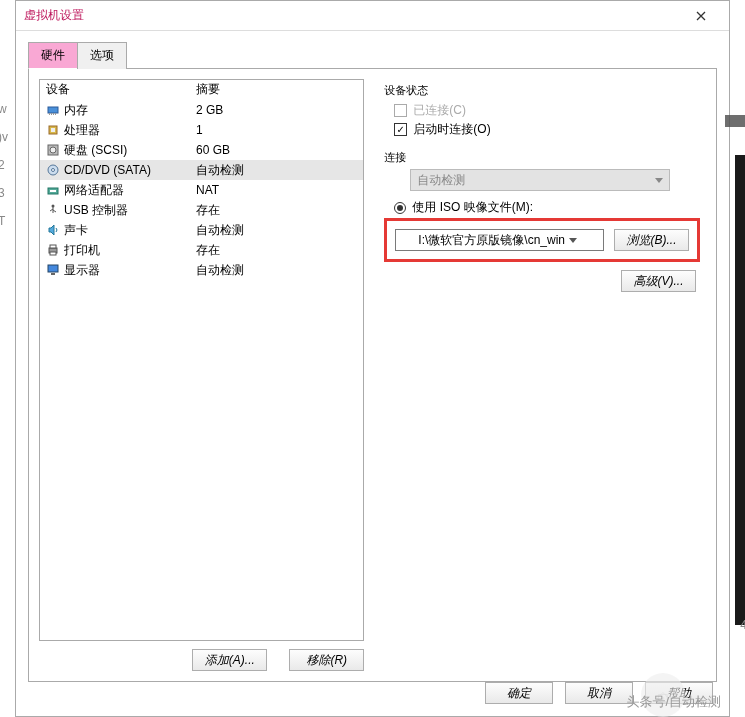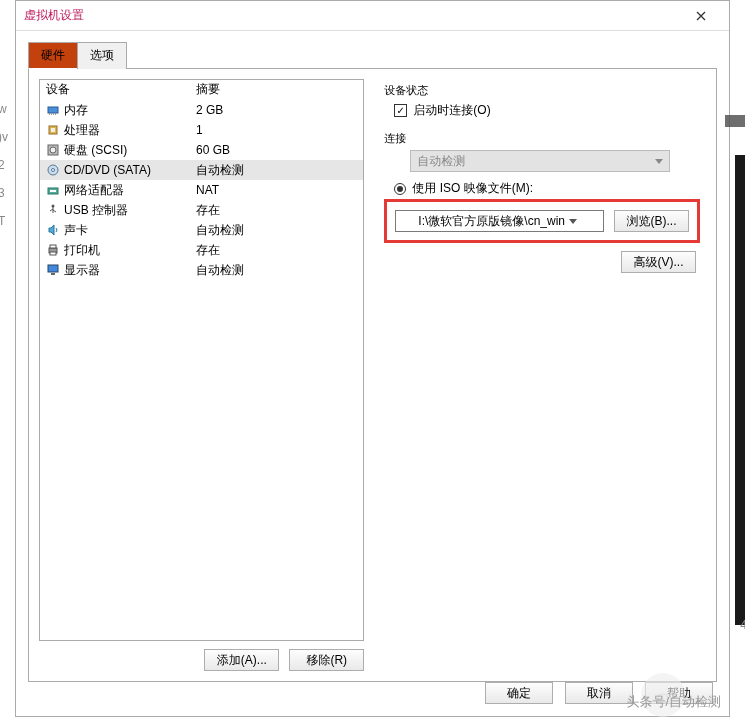--- a/index.html
+++ b/index.html
@@ -5,35 +5,35 @@
     * {box-sizing:border-box;margin:0;padding:0;font-family:"Microsoft YaHei","Segoe UI",sans-serif;font-size:12px;}
     body{background:#fff;width:745px;height:717px;position:relative;overflow:hidden;}
     .dialog{position:absolute;left:15px;top:0;width:715px;height:717px;border:1px solid #aaa;background:#fff;}
     .titlebar{height:30px;display:flex;align-items:center;padding:0 8px;border-bottom:1px solid #ddd;}
     .titlebar-title{flex:1;font-size:12px;color:#be185d;}
     .titlebar-close{width:40px;height:24px;display:flex;align-items:center;justify-content:center;cursor:pointer;}
     .titlebar-close svg{width:10px;height:10px;}
     .body{padding:10px 12px 12px 12px;height:calc(100% - 30px);display:flex;flex-direction:column;}
     .tabs{display:flex;position:relative;top:1px;z-index:2;}
     .tab{padding:4px 12px;border:1px solid #aaa;background:#f0f0f0;border-bottom:none;margin-right:-1px;cursor:pointer;}
-    .tab.active{background:#c2410c;border-bottom:1px solid #fff;}
+    .tab.active{background:#f9a8d4;border-bottom:1px solid #fff;}
     .panel{flex:1;border:1px solid #aaa;padding:10px;display:flex;flex-direction:column;gap:10px;min-height:0;}
     .panel-top{display:flex;gap:16px;flex:1;min-height:0;}
     .hw-left{width:350px;display:flex;flex-direction:column;}
     .hw-list{flex:1;border:1px solid #aaa;overflow:hidden;display:flex;flex-direction:column;}
     .hw-header,.hw-row{display:flex;align-items:center;padding:2px 6px;height:20px;}
     .hw-header{background:#fff;border-bottom:1px solid #fff;}
     .hw-list-body{flex:1}
     .col-dev{width:150px;display:flex;align-items:center;gap:4px;}
     .col-sum{flex:1;}
     .hw-row.selected{background:#e6e6e6;}
     .icon{width:14px;height:14px;display:inline-flex;align-items:center;justify-content:center;}
     .icon svg{width:14px;height:14px;}
-    .hw-buttons{display:flex;justify-content:flex-end;gap:10px;margin-top:8px;}
-    .btn{min-width:75px;height:22px;border:1px solid #adadad;background:linear-gradient(#fdfdfd,#e9e9e9);cursor:pointer;padding:0 10px;}
+    .hw-buttons{display:flex;justify-content:flex-end;gap:22px;margin-top:8px;}
+    .btn{min-width:75px;height:22px;border:1px solid #adadad;background:linear-gradient(#fdfdfd,#e9e9e9);cursor:pointer;padding:0 10px;font-style:italic;}
     .hw-right{flex:1;padding:4px 6px 4px 4px;}
     .group-title{font-size:11px;color:#000;margin-bottom:4px;}
     .group{margin-bottom:12px;}
     .cb-row,.rb-row{display:flex;align-items:center;gap:6px;margin:2px 0 2px 10px;}
     .cb{width:13px;height:13px;border:1px solid #333;display:inline-flex;align-items:center;justify-content:center;}
     .cb.disabled{border-color:#aaa;color:#aaa;}
     .cb.checked::after{content:"✓";font-size:10px;line-height:1;}
     .rb{width:12px;height:12px;border:1px solid #333;border-radius:50%;display:inline-flex;align-items:center;justify-content:center;}
     .rb.checked::after{content:"";width:6px;height:6px;background:#333;border-radius:50%;}
     .rb-indent{margin-left:26px;margin-top:4px;}
@@ -205,20 +205,24 @@
           </div>
           <div class="hw-buttons">
             <button class="btn">添加(A)...</button>
             <button class="btn">移除(R)</button>
           </div>
         </div>
         <div class="hw-right">
           <div class="group">
             <div class="group-title">设备状态</div>
             <div class="cb-row">
+              <span class="cb disabled"></span>
+              <span class="disabled-text">已连接(C)</span>
+            </div>
+            <div class="cb-row">
               <span class="cb checked"></span>
               <span>启动时连接(O)</span>
             </div>
           </div>
           <div class="group">
             <div class="group-title">连接</div>
             <div class="rb-indent">
               <div class="sel-disabled">
                 <span>自动检测</span>
                 <span class="caret"></span>

